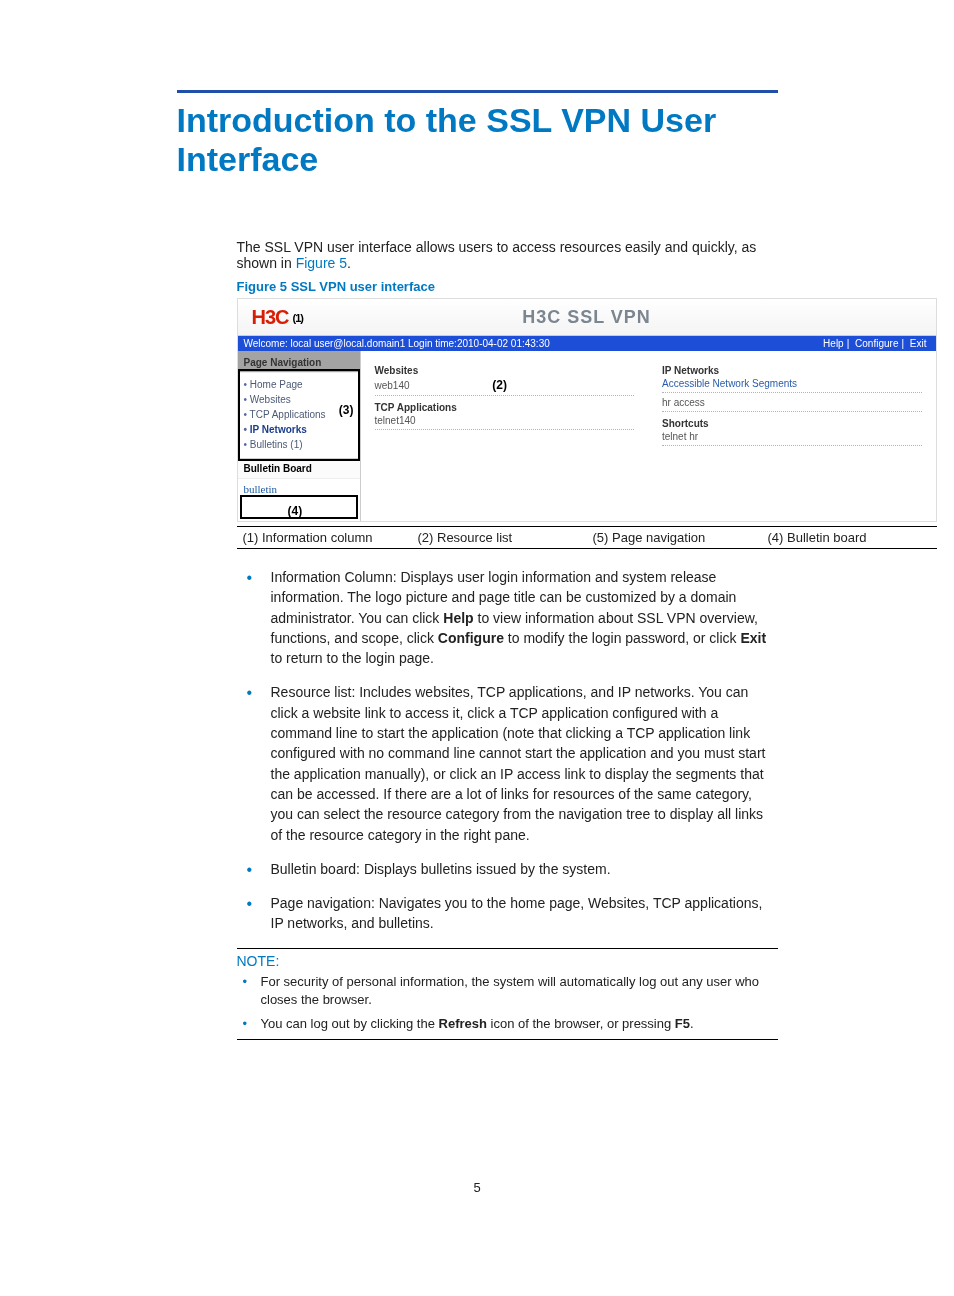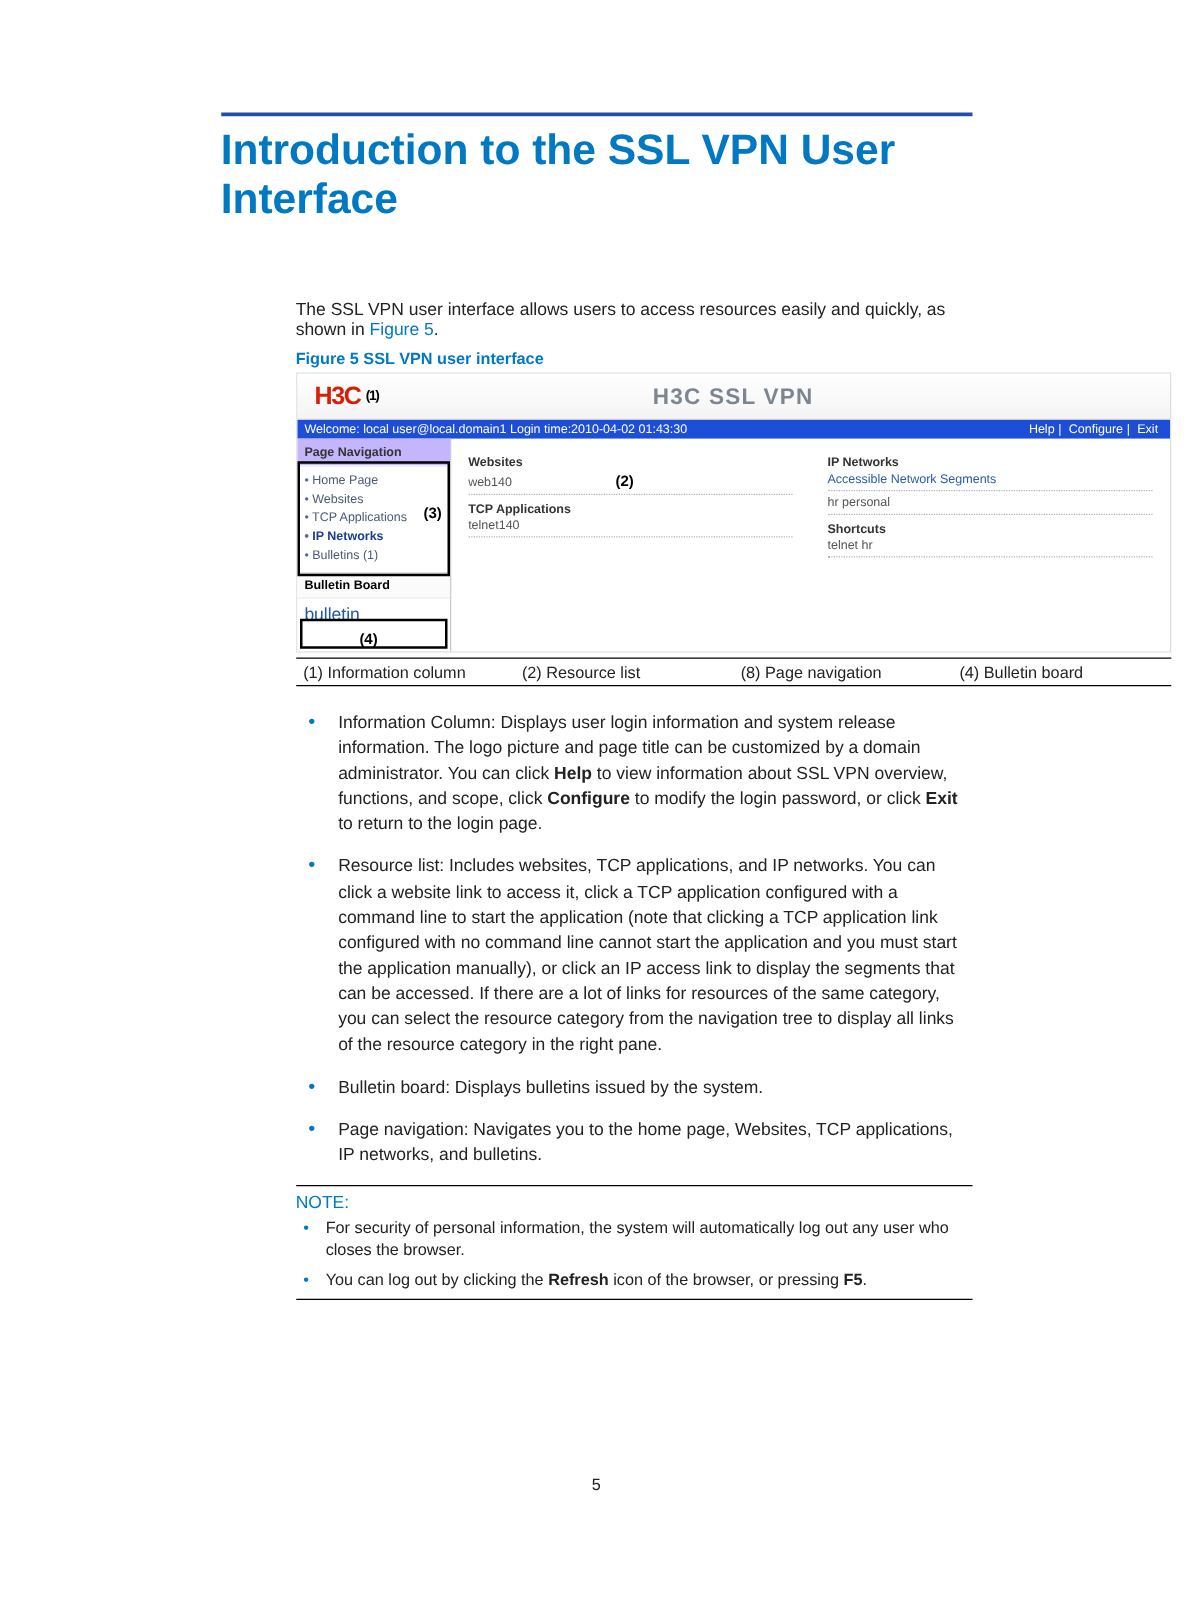--- a/index.html
+++ b/index.html
@@ -96,35 +96,35 @@
   .sidebar {
     width: 122px;
     border-right: 1px solid #ccc;
     font-size: 10px;
     position: relative;
   }
   .sidehead {
     font-weight: bold;
     color: #333;
     padding: 6px 6px 4px 6px;
-    background: #c4b5fd;
+    background: #a3a3a3;
     border-bottom: 1px solid #eee;
   }
   .navlist { list-style: none; margin: 0; padding: 4px 6px 6px 6px; }
   .navlist li { color: #4b5a75; padding: 2px 0; }
   .navlist li.current { color: #1b3d8c; font-weight: bold; }
   .navlist li::before { content: "• "; color: #5567a0; }
   .bullhead {
     border-top: 1px solid #ccc;
     font-weight: bold;
     padding: 4px 6px;
     background: #fbfbfb;
     border-bottom: 1px solid #eee;
   }
-  .bullitem { padding: 4px 6px; color: #1b5aa0; font-size: 14px; }
+  .bullitem { padding: 4px 6px; color: #1b5aa0; font-size: 11px; font-family: Liberation Serif, serif; }
   .navbox { border: 2px solid #000; position: absolute; left: 0; top: 18px; width: 118px; height: 88px; pointer-events:none;}
   .annot3 { position:absolute; right:6px; top:52px; font-weight:bold; font-size:12px; }
   .bullbox { border: 2px solid #000; position:absolute; left:2px; bottom:2px; width:114px; height:20px; pointer-events:none;}
   .annot4 { position:absolute; left:50px; bottom:3px; font-weight:bold; font-size:12px; }
   .main { flex:1; display:flex; }
   .col { flex:1; padding:8px 14px 18px 14px; font-size:10px; }
   .col .sect { font-weight:bold; color:#333; margin:6px 0 2px 0; }
   .col .link { color:#555; margin-bottom:4px; border-bottom:1px dotted #b4b4b4; padding-bottom:3px; }
   .col .link.blu { color:#2a5caa; }
   .col .annot2 { font-weight:bold; font-size:12px; color:#000; margin-left:80px; display:inline-block;}
@@ -232,32 +232,32 @@
           <div class="link">
             <span>web140</span>
             <span class="annot2">(2)</span>
           </div>
           <div class="sect">TCP Applications</div>
           <div class="link">telnet140</div>
         </div>
         <div class="col">
           <div class="sect">IP Networks</div>
           <div class="link blu">Accessible Network Segments</div>
-          <div class="link">hr personal</div>
+          <div class="link">hr access</div>
           <div class="sect">Shortcuts</div>
           <div class="link">telnet hr</div>
         </div>
       </div>
     </div>
   </div>
 
   <div class="legend">
     <div>(1) Information column</div>
     <div>(2) Resource list</div>
-    <div>(8) Page navigation</div>
+    <div>(5) Page navigation</div>
     <div>(4) Bulletin board</div>
   </div>
 
   <ul class="body-list">
     <li>
       <span>Information Column: Displays user login information and system release information. The logo picture and page title can be customized by a domain administrator. You can click </span><span class="b">Help</span><span> to view information about SSL VPN overview, functions, and scope, click </span><span class="b">Configure</span><span> to modify the login password, or click </span><span class="b">Exit</span><span> to return to the login page.</span>
     </li>
     <li>Resource list: Includes websites, TCP applications, and IP networks. You can click a website link to access it, click a TCP application configured with a command line to start the application (note that clicking a TCP application link configured with no command line cannot start the application and you must start the application manually), or click an IP access link to display the segments that can be accessed. If there are a lot of links for resources of the same category, you can select the resource category from the navigation tree to display all links of the resource category in the right pane.</li>
     <li>Bulletin board: Displays bulletins issued by the system.</li>
     <li>Page navigation: Navigates you to the home page, Websites, TCP applications, IP networks, and bulletins.</li>

